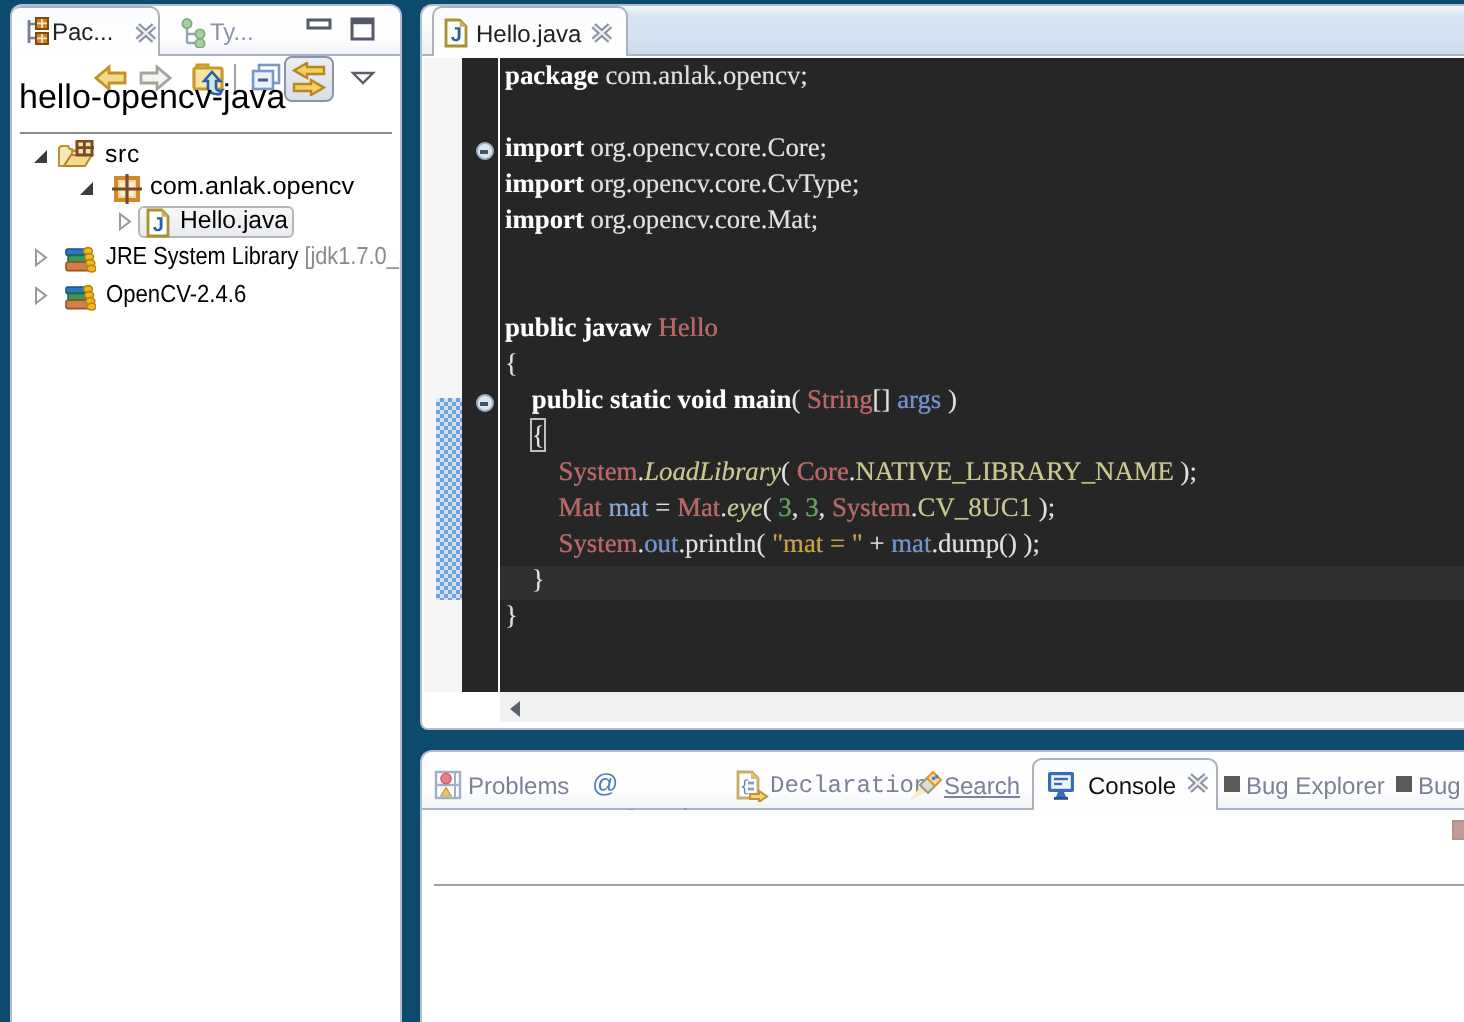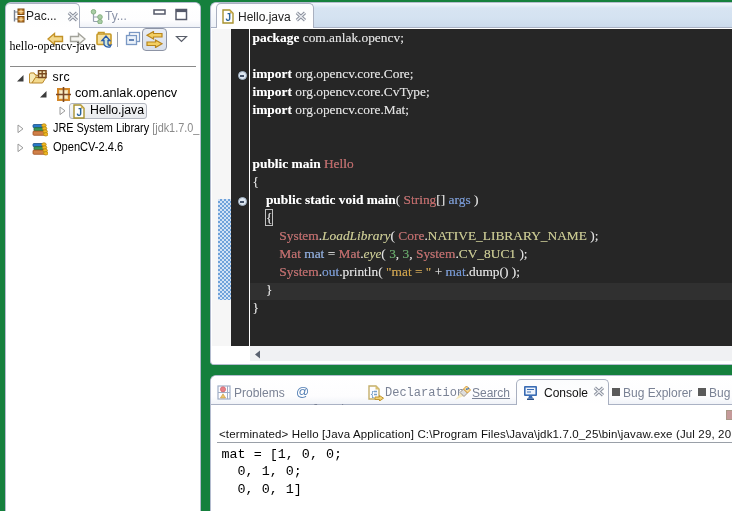--- a/index.html
+++ b/index.html
@@ -1,18 +1,18 @@
 <!DOCTYPE html>
 <html><head>
 <meta charset="utf-8">
 <style>
 * { margin:0; padding:0; box-sizing:border-box; }
 html,body { width:732px; height:511px; overflow:hidden; }
 body { font-family:"Liberation Sans", sans-serif; }
-#root { position:absolute; left:0; top:0; width:732px; height:511px; background:#15803d; overflow:hidden; }
+#root { position:absolute; left:0; top:0; width:732px; height:511px; background:#0c4a6e; overflow:hidden; }
 .pane { position:absolute; background:#fff; border:1px solid #b4bccf; }
 .abs { position:absolute; }
 
 
 #leftpane { left:5px; top:2px; width:196px; height:509px; border-radius:6px 6px 0 0; border-bottom:none; overflow:hidden; }
 .tabstrip { position:absolute; left:0; top:0; right:0; height:25px;
   background:linear-gradient(180deg,#ffffff 0%,#fdfdfe 70%,#eef1f7 100%); }
 #editpane .tabstrip { background:linear-gradient(180deg,#f2f7fc 0%,#d7e4f2 20%,#d4e2f1 60%,#cbdaec 100%); }
 .tabstrip .underline { position:absolute; left:0; right:0; bottom:0; height:1px; background:#aab2c4; }
 .tab { position:absolute; top:0px; height:25px; border-radius:5px 5px 0 0; }
@@ -140,21 +140,21 @@
         <path d="M8.5,0.5 L8.5,2.5 L17,2.5 L17,6 L8.5,6 L8.5,8 L2,4.2 Z" fill="#f3cf62" stroke="#b8861e" stroke-width="1.2"></path>
         <path d="M10.5,9 L10.5,11 L2,11 L2,14.5 L10.5,14.5 L10.5,16.5 L17,12.8 Z" fill="#f3cf62" stroke="#b8861e" stroke-width="1.2"></path>
       </svg>
         </span>
       <span class="abs" style="left:169px; top:7px;">
           <svg width="13" height="8">
             <path d="M1.5,1.5 L11.5,1.5 L6.5,6.5 Z" fill="#fcfcfc" stroke="#5a5f6a" stroke-width="1.2"></path>
           </svg>
         </span>
     </div>
-    <div class="abs" style="left:3.5px; top:36px; font-size:12px; color:#000;font-family:Liberation Serif, serif;">hello-opencv-java</div>
+    <div class="abs" style="left:3.5px; top:36px; font-size:17px; color:#000;">hello-opencv-java</div>
     <div class="abs" style="left:4px; top:63px; width:186px; height:1px; background:#8a8a8a;"></div>
     <div class="abs" id="tree" style="left:0; top:66px; width:100%; height:400px; font-size:12.3px; color:#000;">
 
       <span class="abs" style="left:9.5px; top:5px;">
           <svg width="9" height="9">
             <path d="M7.5,1 L7.5,7.5 L1,7.5 Z" fill="#3c3c3c"></path>
           </svg>
         </span>
       <span class="abs" style="left:22px; top:1px;">
           <svg width="19" height="15">
@@ -273,21 +273,21 @@
     <div id="gutterline"></div>
     <div id="codearea">
       <div id="curline"></div>
       <pre class="code"><b>package</b> com.anlak.opencv;
 
 <b>import</b> org.opencv.core.Core;
 <b>import</b> org.opencv.core.CvType;
 <b>import</b> org.opencv.core.Mat;
 
 
-<b>public main</b> <span class="cls">Hello</span>
+<b>public javaw</b> <span class="cls">Hello</span>
 {
     <b>public static void main</b>( <span class="cls">String</span>[] <span class="var">args</span> )
     <span id="brk">{</span>
         <span class="cls">System</span>.<span class="stm">LoadLibrary</span>( <span class="cls">Core</span>.<span class="cst">NATIVE_LIBRARY_NAME</span> );
         <span class="cls">Mat</span> <span class="vard">mat</span> = <span class="cls">Mat</span>.<span class="stm">eye</span>( <span class="num">3</span>, <span class="num">3</span>, <span class="cls">System</span>.<span class="cst">CV_8UC1</span> );
         <span class="cls">System</span>.<span class="var">out</span>.println( <span class="str">"mat = "</span> + <span class="var">mat</span>.dump() );
     }
 }</pre>
     </div>
     <div id="hscroll">
@@ -354,21 +354,17 @@
             <path d="M1.8,1.8 L10,9.2 M10,1.8 L1.8,9.2" stroke="#eceef2" stroke-width="1.2" fill="none"></path>
           </svg>
         </span>
       <span class="abs" style="left:401px; top:12px; width:8px; height:8px; background:#5a5a5a;"></span>
       <span class="ctabtxt" style="left:412px;">Bug Explorer</span>
       <span class="abs" style="left:487px; top:12px; width:8px; height:8px; background:#5a5a5a;"></span>
       <span class="ctabtxt" style="left:498px;">Bug</span>
     </div>
     <div id="consbody">
       <span class="abs" style="left:515px; top:5px; width:10px; height:10px; background:#c59a9a; border:1px solid #a98;"></span>
-      <div class="statusline">&lt;terminated&gt; Hello [Java Application] C:\Program Files\Java\jdk1.7.0_25\bin\javaw.exe (Jul 29, 20</div>
       <div class="statushr"></div>
-      <pre class="consout">mat = [1, 0, 0;
-  0, 1, 0;
-  0, 0, 1]</pre>
     </div>
   </div>
 
 </div>
 
 </body></html>

